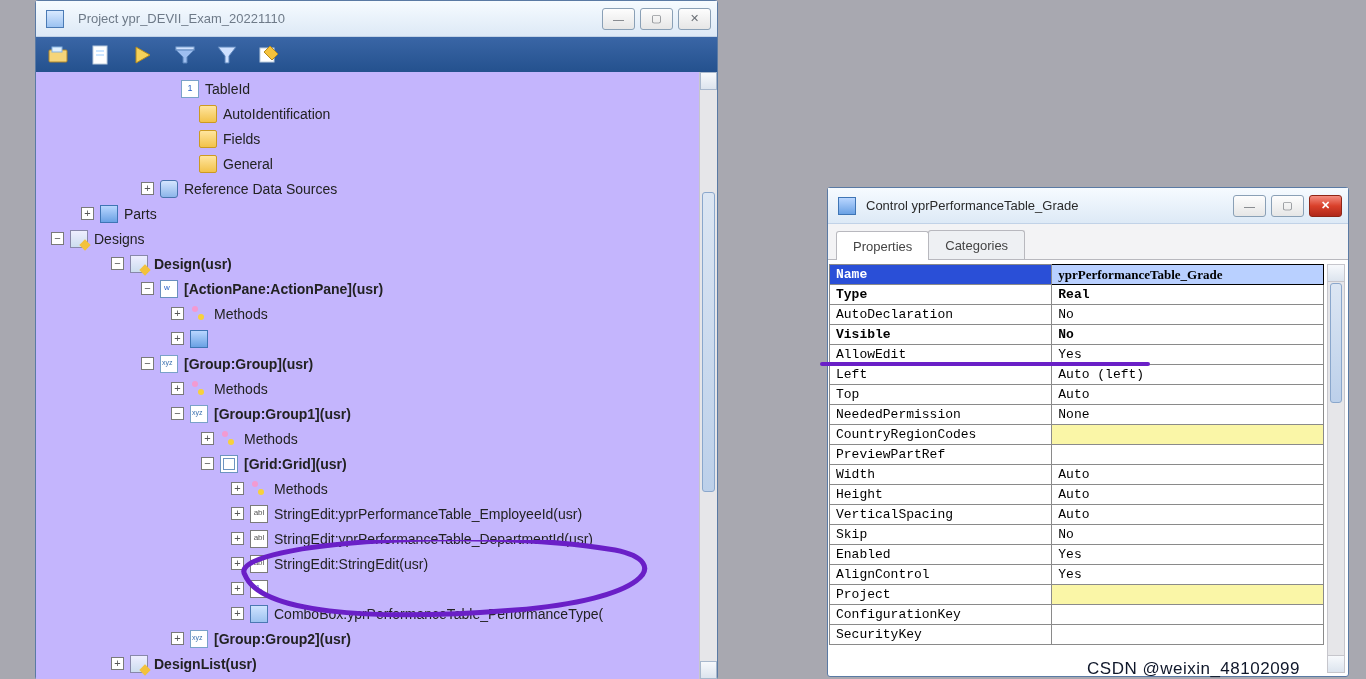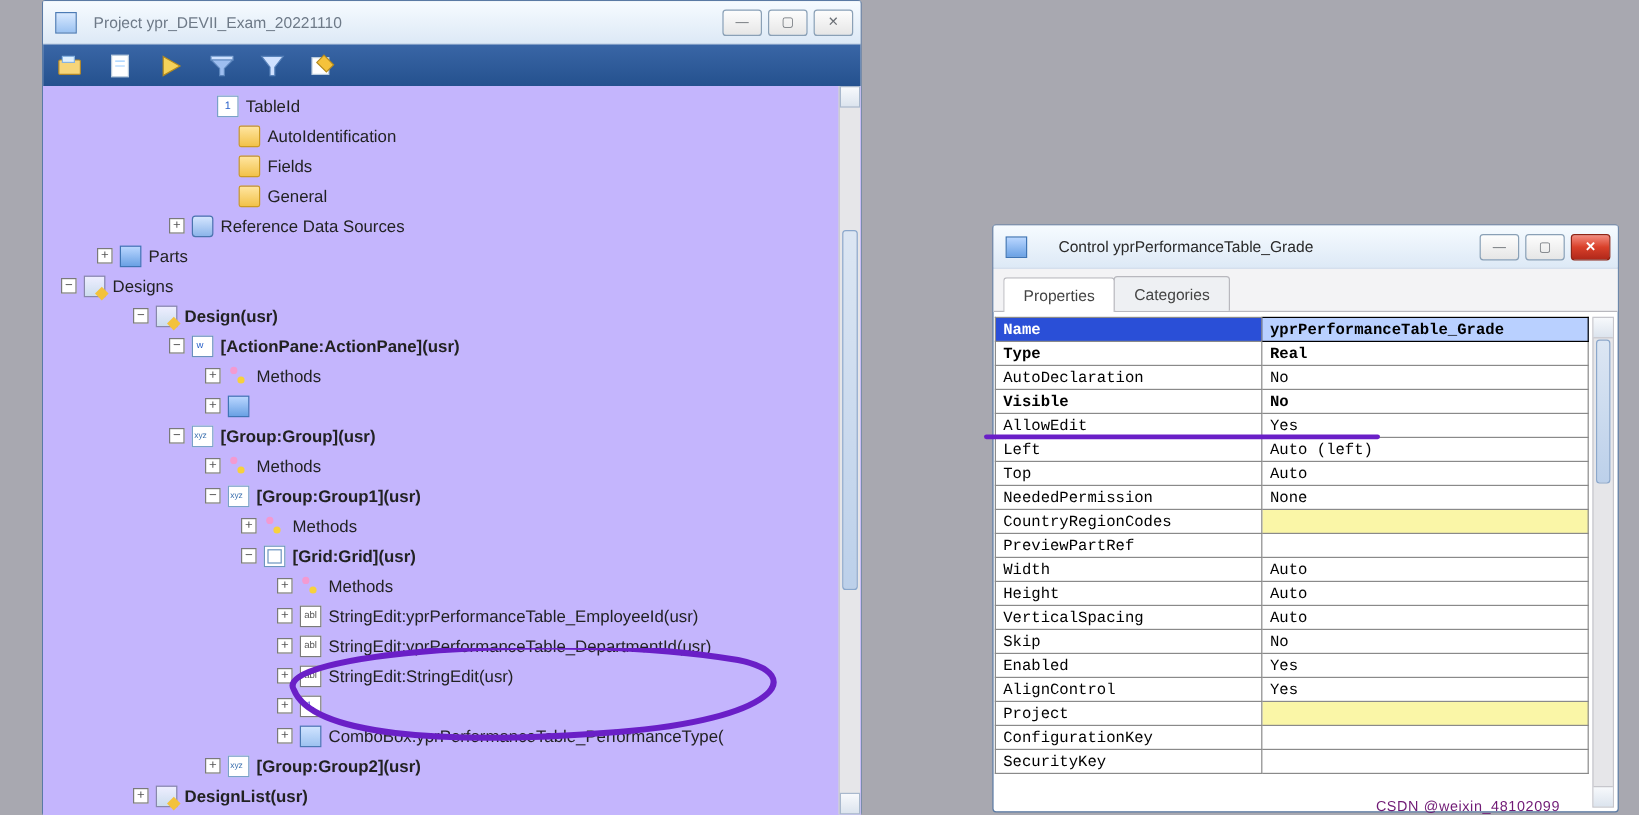--- a/index.html
+++ b/index.html
@@ -126,21 +126,21 @@
     background:#fff;
     border:1px solid #5a7aa4;
     border-radius:3px;
     display:flex; flex-direction:column;
   }
   .prop-titlebar {
     height:36px;
     background: linear-gradient(#f6fbff,#dde9f6);
     border-bottom:1px solid #c1d2e7;
     display:flex; align-items:center;
-    gap:20px; padding:0 6px 0 10px;
+    gap:4px; padding:0 6px 0 10px;
     color:#2a2a2a;
   }
   .prop-titlebar .winbtn.close{
     background:linear-gradient(#f48d80,#d9402a,#b0281a);
     border:1px solid #8e2516; color:#fff; font-weight:bold;
   }
   .tabs {
     height:36px; display:flex; align-items:flex-end;
     padding:0 8px; gap:0; border-bottom:1px solid #b8b8be;
     background:#f3f3f5;
@@ -162,31 +162,31 @@
     font-family: "MS Sans Serif","Courier New",monospace;
     font-size: 13px;
   }
   table.props td {
     border:1px solid #8a8a8a;
     padding:1px 6px;
     height:20px;
     background:#fff;
   }
   table.props tr.sel td { background:#2a4fd7; color:#fff; }
-  table.props tr.sel td.val{background:#b9d0ff;color:#000;border:1px solid #000;}
+  table.props tr.sel td.val{background:#b9d0ff;color:#000;border:1px solid #000;font-family:Liberation Serif, serif;}
   table.props td.name{width:45%;}
   table.props tr.bold td.name{font-weight:700;}
   table.props td.yellow{background:#faf6a7;}
   .grid-scroll{position:absolute;right:3px;top:4px;bottom:3px;width:18px;background:#e6e6e9;border:1px solid #c6c6cc;}
   .grid-scroll .thumb{position:absolute;left:2px;right:2px;top:18px;height:120px;background:linear-gradient(#dce6f3,#bcd0ea);border:1px solid #8aa7cc;border-radius:3px;}
   .grid-scroll .arrow{position:absolute;left:0;right:0;height:17px;background:linear-gradient(#f7f9fc,#dce4ee);}
   .grid-scroll .arrow.up{top:0;border-bottom:1px solid #c6c6cc;} .grid-scroll .arrow.down{bottom:0;border-top:1px solid #c6c6cc;}
   .ann-line{position:absolute;height:4px;background:#6a1fc7;border-radius:2px;pointer-events:none;}
 
-  .watermark{position:absolute;right:66px;bottom:0;color:#701a75;font-size:12px;letter-spacing:.5px;}
+  .watermark{position:absolute;right:66px;bottom:0;color:#0f172a;font-size:17px;letter-spacing:.5px;}
 </style>
 </head>
 <body>
 
 <div class="project-window">
   <div class="titlebar">
     <span class="icon16 ic ic-app"></span>
     <span>Project ypr_DEVII_Exam_20221110</span>
     <div class="winbtns">
       <div class="winbtn">—</div>

